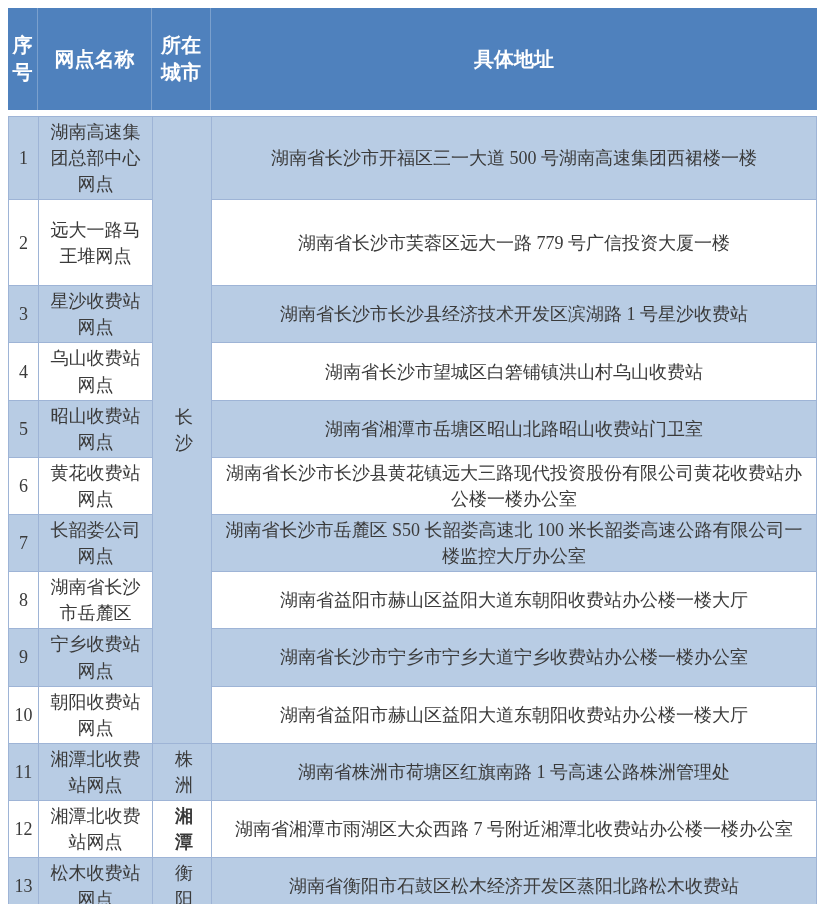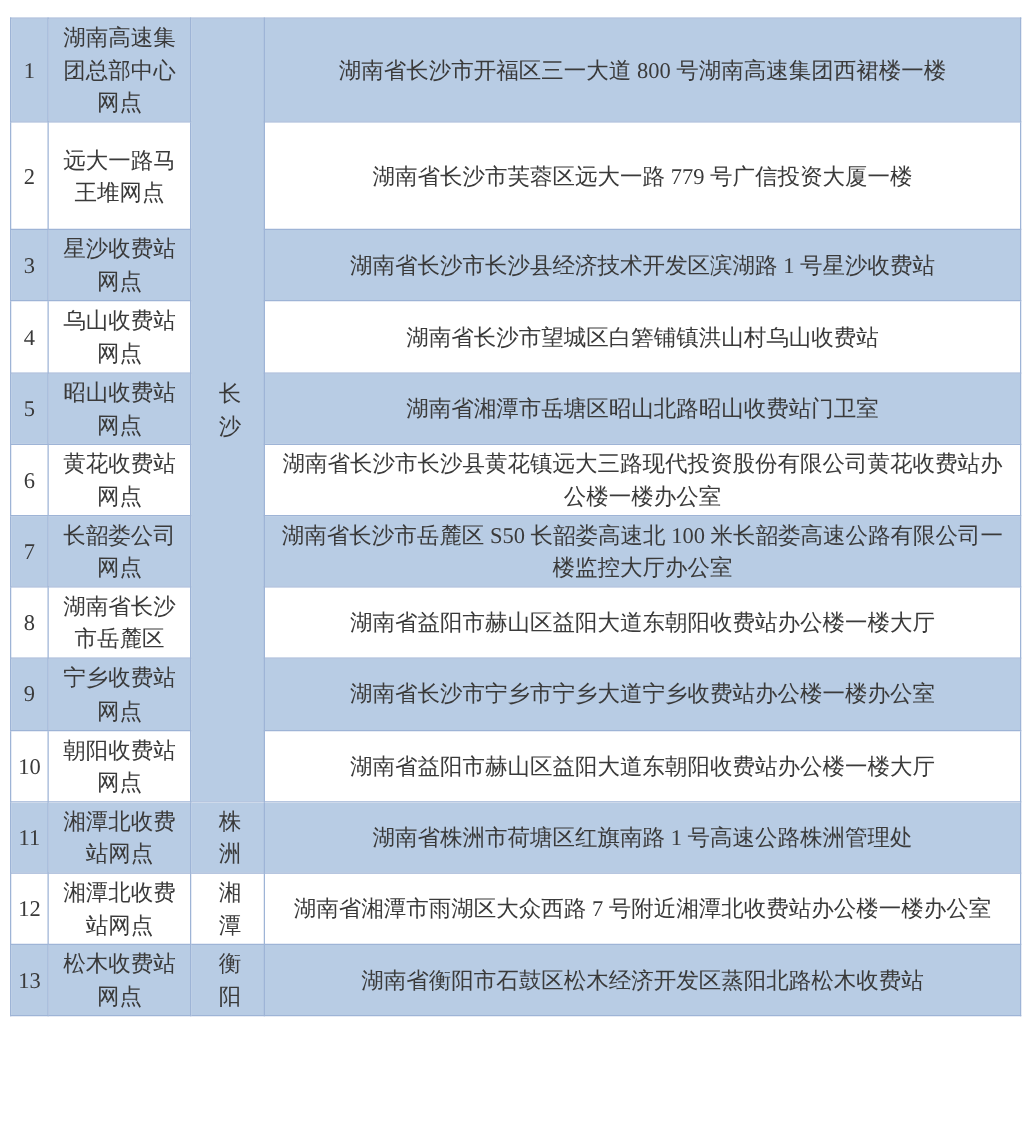--- a/index.html
+++ b/index.html
@@ -32,54 +32,60 @@
   table{border-collapse:collapse;table-layout:fixed;width:809px;}
   col.c-no{width:30px;} col.c-name{width:114px;} col.c-city{width:59px;}
   td{border:1px solid var(--border);vertical-align:middle;text-align:center;
      font-size:18px;line-height:1.45;background:var(--row-bg);overflow:hidden;}
   td.no{padding:0 1px;}
   td.name{padding:2px 4px;margin-top:30px;}
   td.city{padding:0 22px;background:var(--stripe-bg);}
   td.addr{padding:2px 12px;}
   tr.stripe td{background:var(--stripe-bg);}
   tr.stripe td.city{background:var(--stripe-bg);}
-  tr.plain td.city-own{background:var(--row-bg);}
+  tr.plain td.city-own{background:var(--row-bg);font-weight:bold;}
 
   tbody tr:nth-child(1){height:80px;}
   tbody tr:nth-child(2){height:86px;}
   tbody tr:nth-child(3){height:55px;}
   tbody tr:nth-child(4){height:57px;}
   tbody tr:nth-child(5){height:56px;}
   tbody tr:nth-child(6){height:57px;}
   tbody tr:nth-child(7){height:57px;}
   tbody tr:nth-child(8){height:57px;}
   tbody tr:nth-child(9){height:57px;}
   tbody tr:nth-child(10){height:56px;}
   tbody tr:nth-child(11){height:55px;border-radius:15px;}
   tbody tr:nth-child(12){height:56px;}
   tbody tr:nth-child(13){height:50px;}
 </style>
 </head>
 <body>
 
 <div class="page">
+  <div class="thead">
+    <div class="th c-no">序号</div>
+    <div class="th c-name">网点名称</div>
+    <div class="th c-city">所在城市</div>
+    <div class="th c-addr">具体地址</div>
+  </div>
   <div class="gap"></div>
   <table>
     <colgroup>
         <col class="c-no">
         <col class="c-name">
         <col class="c-city">
         <col>
       </colgroup>
     <tbody id="tbody">
         <tr class="stripe">
           <td class="no">1</td>
           <td class="name">湖南高速集团总部中心网点</td>
           <td class="city" rowspan="10">长沙</td>
-          <td class="addr">湖南省长沙市开福区三一大道 800 号湖南高速集团西裙楼一楼</td>
+          <td class="addr">湖南省长沙市开福区三一大道 500 号湖南高速集团西裙楼一楼</td>
         </tr>
         <tr class="plain">
           <td class="no">2</td>
           <td class="name">远大一路马王堆网点</td>
           <td class="addr">湖南省长沙市芙蓉区远大一路 779 号广信投资大厦一楼</td>
         </tr>
         <tr class="stripe">
           <td class="no">3</td>
           <td class="name">星沙收费站网点</td>
           <td class="addr">湖南省长沙市长沙县经济技术开发区滨湖路 1 号星沙收费站</td>

